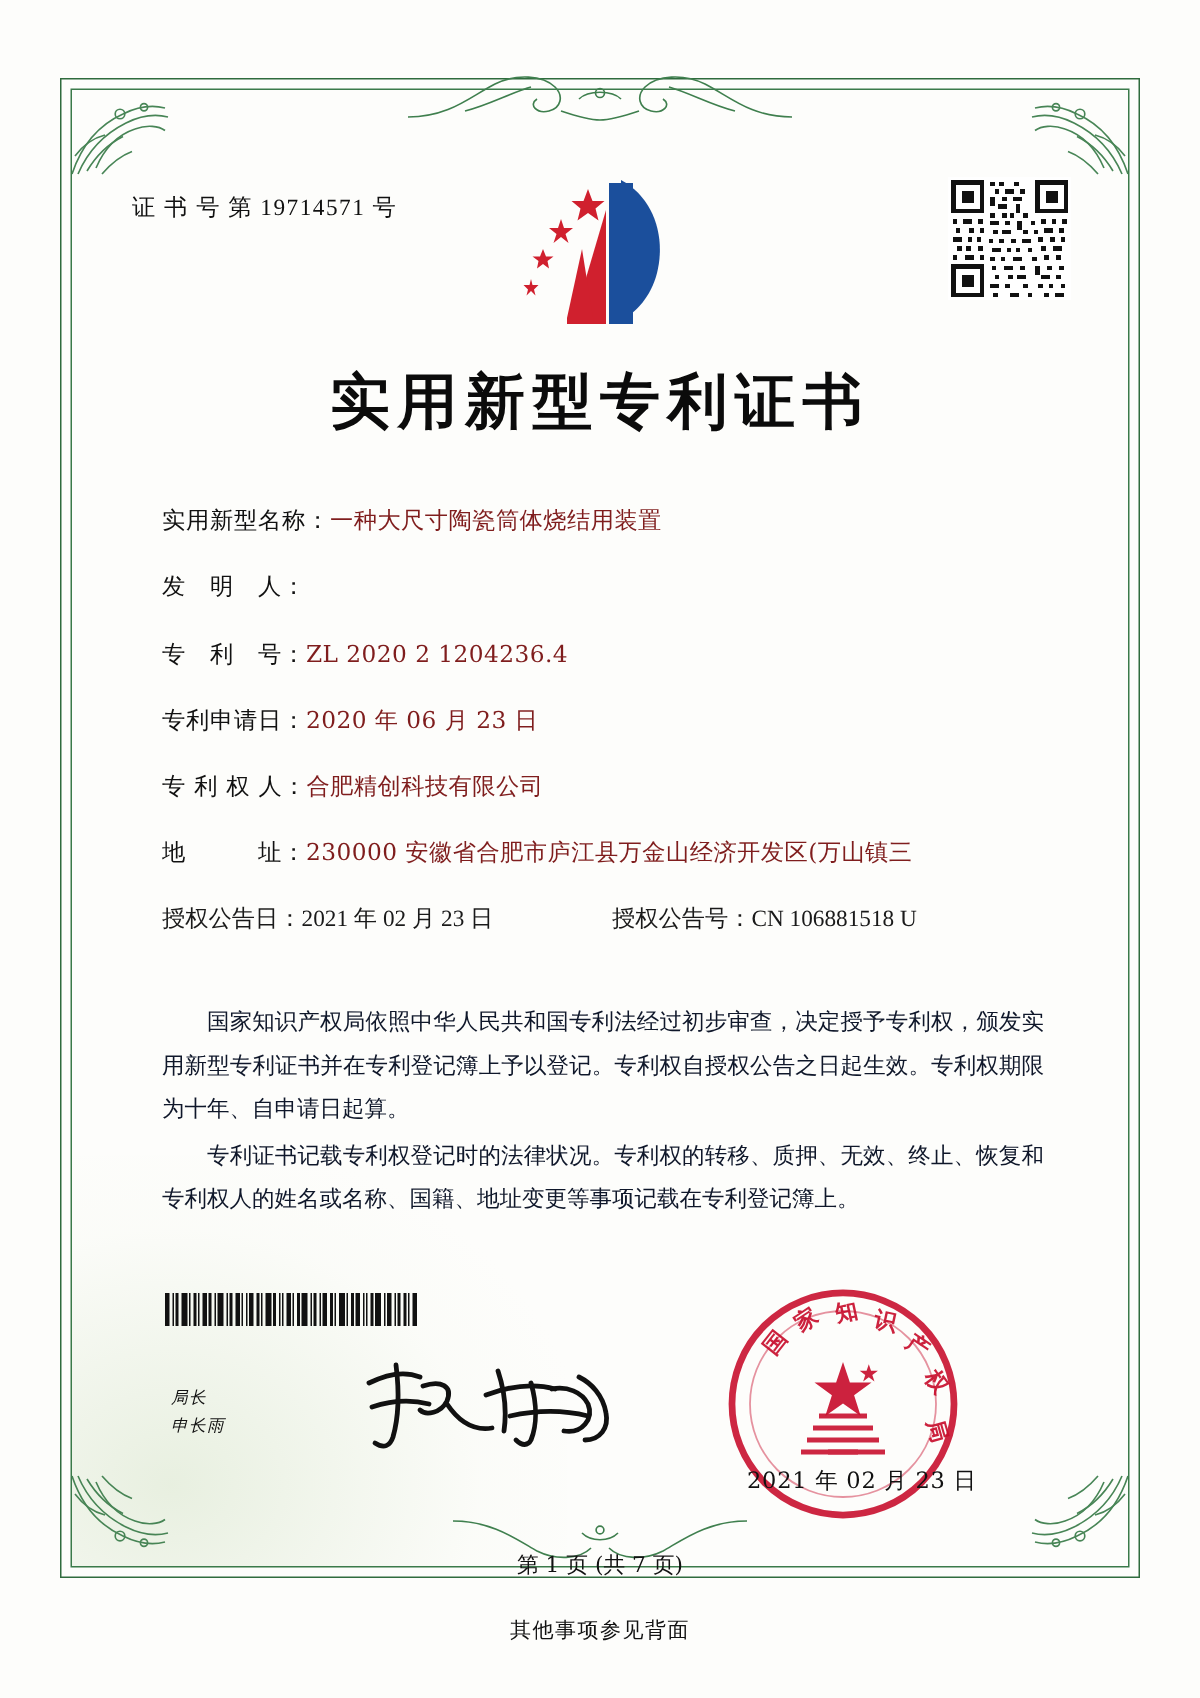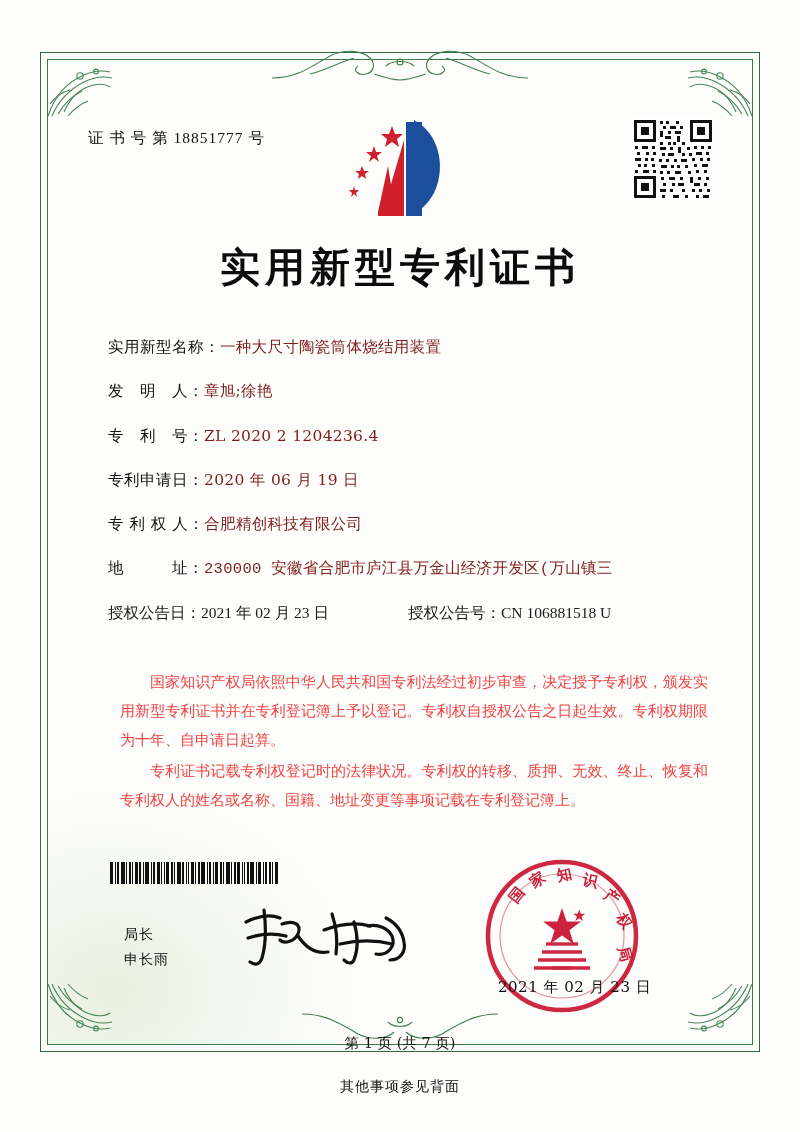--- a/index.html
+++ b/index.html
@@ -134,40 +134,39 @@
     letter-spacing: .5px;
   }
   .field .val {
     color: #7f1d1d;
     flex: 1 1 auto;
     font-family: "DejaVu Serif","Liberation Serif", serif;
     letter-spacing: .3px;
   }
   .field .val .cont {
     display: block;
-    font-family: Liberation Mono, monospace;
   }
 
   .row-2col {
     display: flex;
     align-items: baseline;
     margin-bottom: 16px;
     font-size: 15.5px;
   }
   .row-2col .half { display: flex; align-items: baseline; }
   .row-2col .half.first { width: 300px; }
 
   
   .paras {
     position: absolute;
-    left: 120px; top: 668px;
+    left: 108px; top: 668px;
     width: 588px;
     font-size: 15px;
     line-height: 1.92;
-    color: #ef4444;
+    color: #0f172a;
     font-family: Liberation Sans, sans-serif;
     text-align: justify;
   }
   .paras p { margin: 0 0 3px 0; text-indent: 2em; }
 
   
   .barcode {
     position: absolute;
     left: 110px; top: 862px;
     width: 196px; height: 22px;
@@ -177,26 +176,27 @@
   .barcode i {
     display: block;
     background: #111;
     height: 100%;
     margin-right: 1.5px;
   }
 
   
   .sig-label {
     position: absolute;
-    left: 124px; top: 922px;
-    font-size: 14px;
+    left: 114px; top: 922px;
+    font-size: 11px;
     line-height: 1.75;
     color: #111;
     letter-spacing: 1px;
     font-family: "DejaVu Serif","Liberation Serif", serif;
+    font-style: italic;
   }
   .sig-script {
     position: absolute;
     left: 236px; top: 900px;
     width: 190px; height: 72px;
     color: #111;
   }
   .sig-script svg { width:100%; height:100%; display:block; }
 
   
@@ -310,21 +310,21 @@
 
   <div class="bottom-flourish">
     <svg viewBox="0 0 200 34" fill="none" stroke="currentColor" stroke-width="1.1">
       <path d="M2 6 C28 6 44 18 58 26 C70 32 86 32 94 24"></path>
       <path d="M198 6 C172 6 156 18 142 26 C130 32 114 32 106 24"></path>
       <path d="M88 14 C94 20 106 20 112 14"></path>
       <circle cx="100" cy="12" r="2.6"></circle>
     </svg>
   </div>
 
-  <div class="cert-no">证 书 号 第 18851777 号</div>
+  <div class="cert-no">证 书 号 第 19714571 号</div>
 
   <div class="logo">
     <svg viewBox="0 0 130 112">
       <path d="M74 8 C96 20 104 46 98 70 C94 86 84 96 74 102 L74 8 Z" fill="#1b4f9c"></path>
       <path d="M66 10 L82 10 L82 104 L66 104 Z" fill="#1b4f9c"></path>
       <path d="M44 96 L64 28 L64 104 L44 104 Z" fill="#d0202e"></path>
       <path d="M38 100 L48 54 L56 104 L38 104 Z" fill="#d0202e"></path>
       <g fill="#d0202e">
         <polygon points="52,14 55,22 63,22 57,27 59,35 52,30 45,35 47,27 41,22 49,22"></polygon>
         <polygon points="34,34 36,40 42,40 37,44 39,50 34,46 29,50 31,44 26,40 32,40"></polygon>
@@ -439,31 +439,30 @@
 
   <div class="fields">
 
     <div class="field">
       <span class="lbl">实用新型名称：</span>
       <span class="val">一种大尺寸陶瓷筒体烧结用装置</span>
     </div>
 
     <div class="field">
       <span class="lbl">发　明　人：</span>
-      <span class="val">章旭;徐艳</span>
     </div>
 
     <div class="field">
       <span class="lbl">专　利　号：</span>
       <span class="val">ZL 2020 2 1204236.4</span>
     </div>
 
     <div class="field">
       <span class="lbl">专利申请日：</span>
-      <span class="val">2020 年 06 月 19 日</span>
+      <span class="val">2020 年 06 月 23 日</span>
     </div>
 
     <div class="field">
       <span class="lbl">专 利 权 人：</span>
       <span class="val">合肥精创科技有限公司</span>
     </div>
 
     <div class="field">
       <span class="lbl">地　　　址：</span>
       <span class="val">

